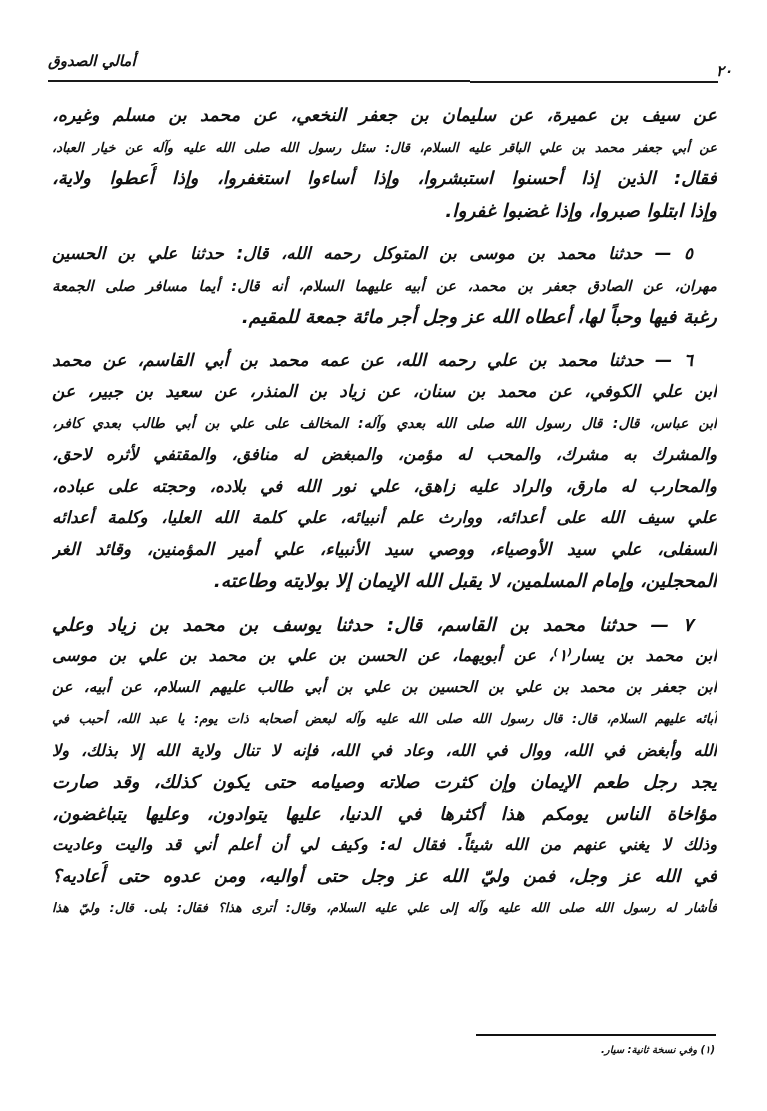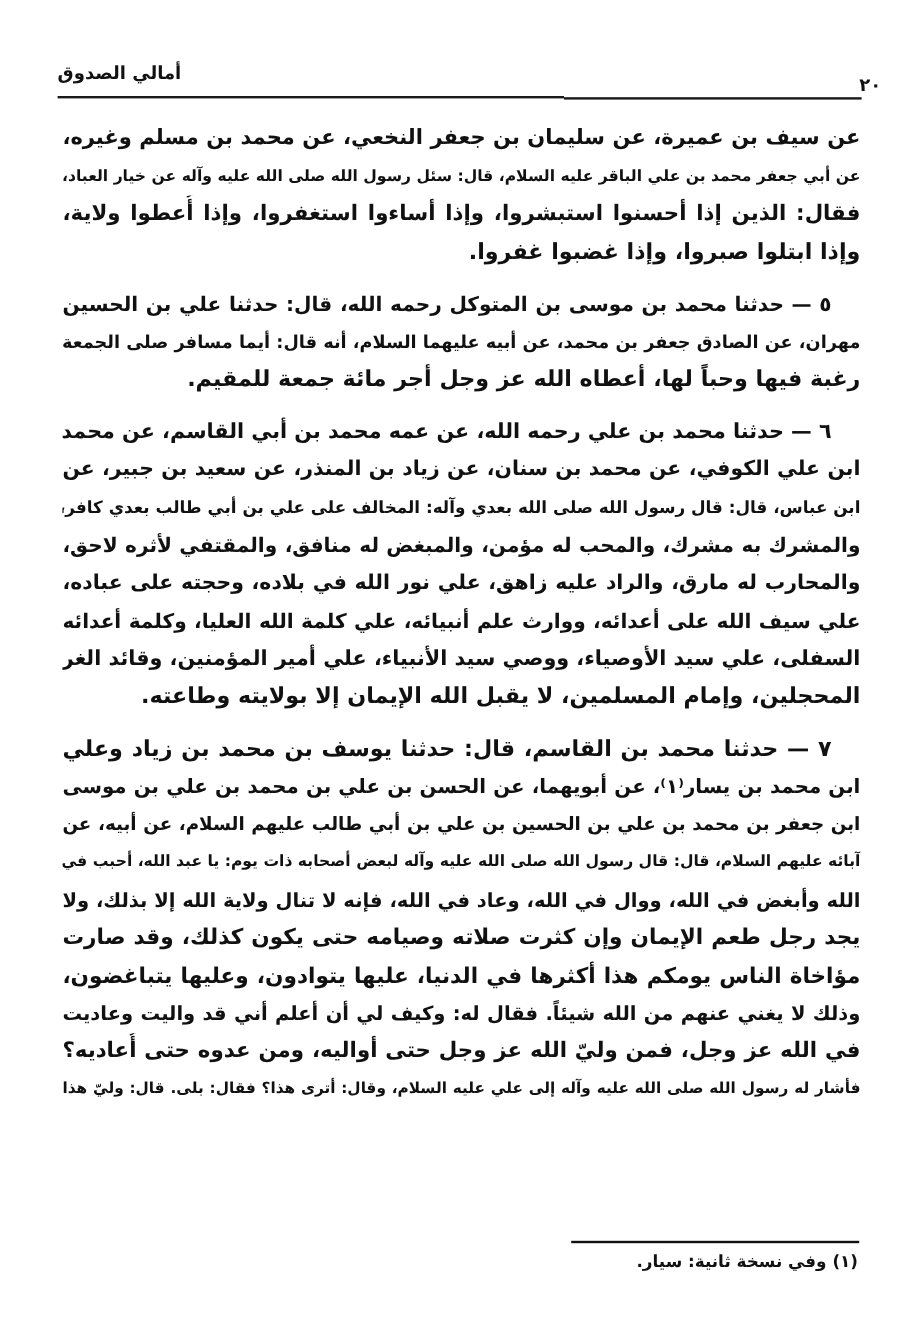--- a/index.html
+++ b/index.html
@@ -11,21 +11,21 @@
       width: 767px;
       height: 1111px;
       position: relative;
       overflow: hidden;
       font-family: "DejaVu Sans", sans-serif;
       color: #111111;
     }
     .page {
       position: absolute;
       left: 0; top: 0;
-      width: 767px; height: 1111px;
+      width: 767px; height: 1111px; font-style: italic;
     }
     .header {
       position: absolute;
       left: 48px;
       top: 52px;
       width: 422px;
       height: 32px;
       direction: rtl;
     }
     .header-title {
@@ -77,21 +77,21 @@
       left: 476px;
       top: 1034px;
       width: 240px;
       height: 2px;
       background: #111;
     }
     .footnote {
       position: absolute;
       right: 52px;
       top: 1044px;
-      font-size: 14px;
+      font-size: 10px;
       direction: rtl;
       white-space: nowrap;
       font-weight: bold;
     }
   </style>
 </head>
 <body>
 
 <div class="page">
 

